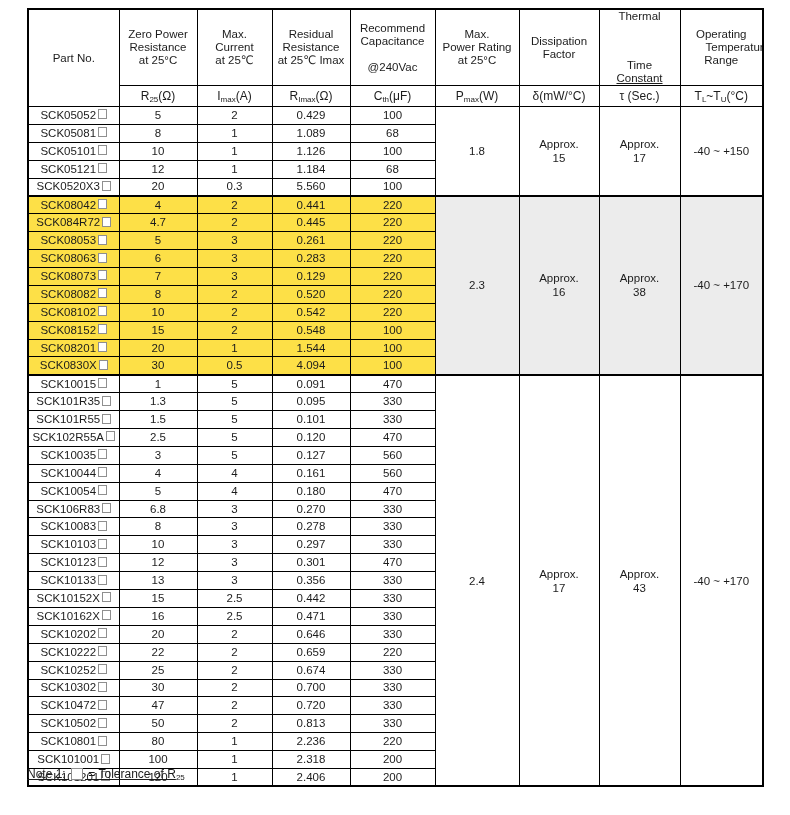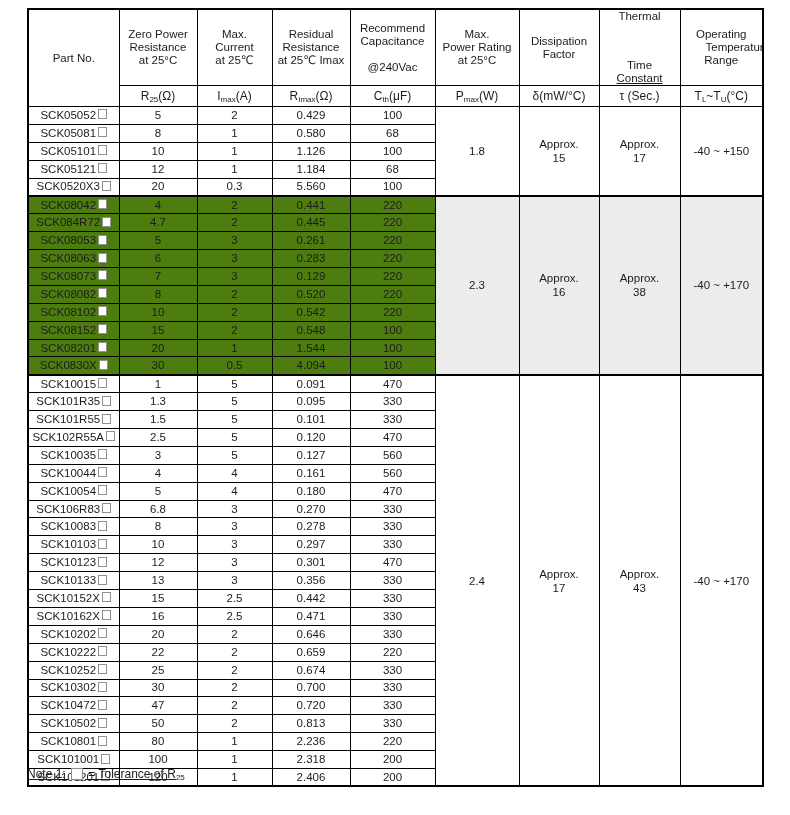--- a/index.html
+++ b/index.html
@@ -39,21 +39,21 @@
     line-height: 13px;
     color: #1c1c1c;
     overflow: hidden;
     white-space: nowrap;
   }
   thead tr.title-row th { height: 61px; }
   thead tr.unit-row th  { height: 20px; font-size: 12px; }
   tbody tr { height: 17.9px; }
   tbody td { font-size: 11.5px; }
   tr.group-start td { border-top: 2px solid #000; }
-  tr.shaded td { background: #4d7c0f; }
+  tr.shaded td { background: #fde047; }
   td.merged { background: #ffffff; }
   td.merged.shaded-cell { background: #ececec; }
   td.merged .mline { display: block; line-height: 14px; }
   sub {
     font-size: 8px;
     line-height: 0;
     vertical-align: -2px;
   }
   .tolbox {
     display: inline-block;
@@ -172,21 +172,21 @@
               <span class="mline">17</span>
             </td>
             <td rowspan="5" class="merged">
               <span class="mline">-40 ~ +150</span>
             </td>
           </tr>
           <tr>
             <td><span>SCK05081</span><span class="tolbox"></span></td>
             <td>8</td>
             <td>1</td>
-            <td>0.580</td>
+            <td>1.089</td>
             <td>68</td>
           </tr>
           <tr>
             <td><span>SCK05101</span><span class="tolbox"></span></td>
             <td>10</td>
             <td>1</td>
             <td>1.126</td>
             <td>100</td>
           </tr>
           <tr>

